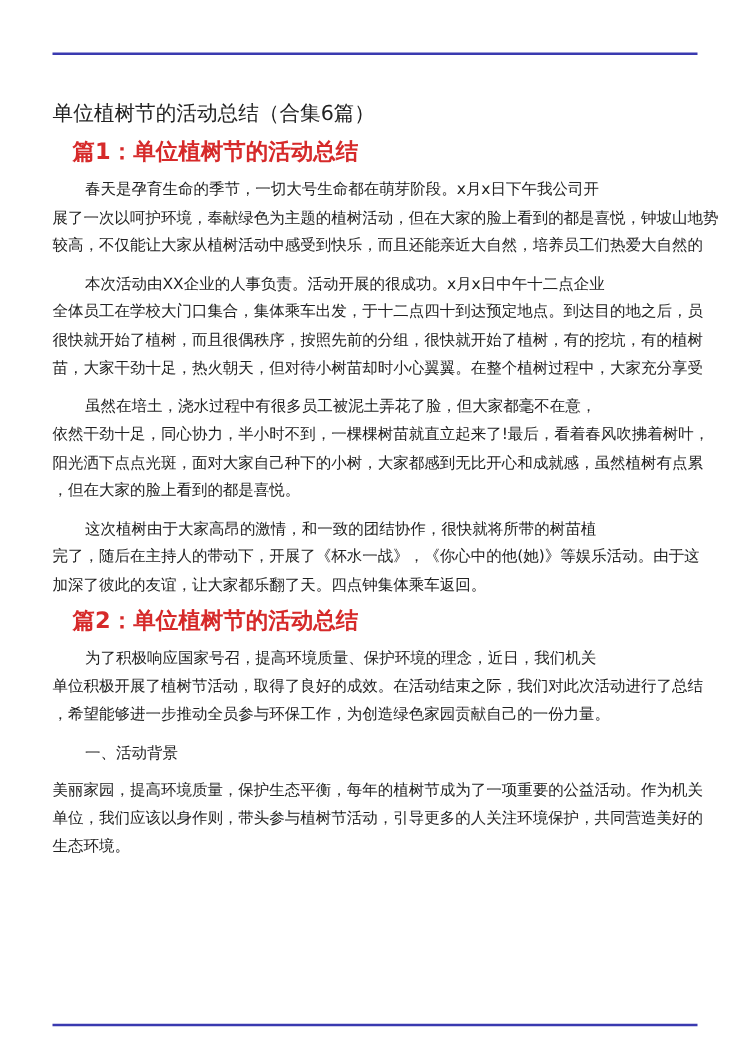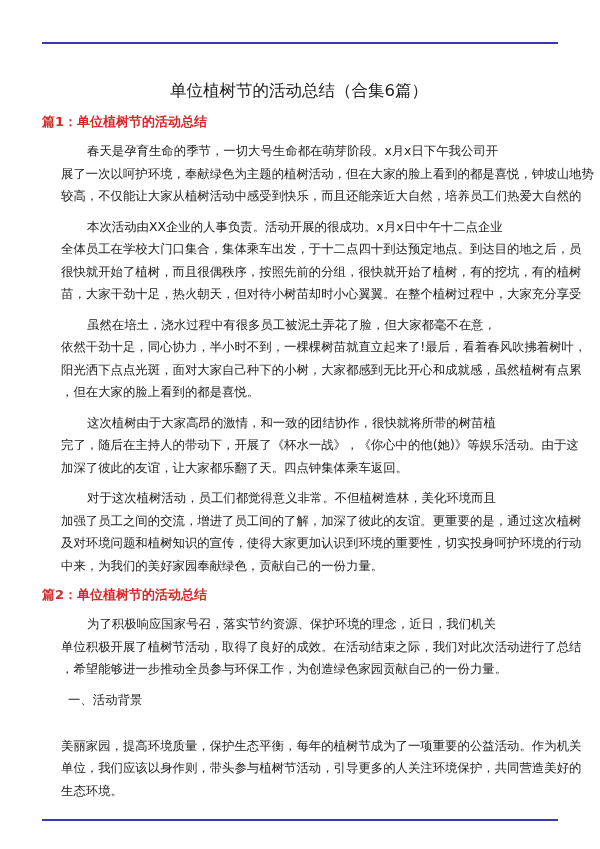--- a/index.html
+++ b/index.html
@@ -2,28 +2,28 @@
 <html><head>
 <meta charset="utf-8">
 <style>
   html, body { margin: 0; padding: 0; background: #ffffff; }
   body { width: 600px; height: 849px; position: relative; overflow: hidden;
          font-family: "DejaVu Sans", "Liberation Sans", sans-serif; color: #222; }
   .rule { position: absolute; left: 42px; width: 444px; height: 2px; background: #3a3ab0; }
   .rule.top { top: 42px; width: 444px; }
   .rule.bottom { top: 819px; }
   .page { position: absolute; left: 42px; top: 70px; width: 514px; }
-  .doc-title { text-align: center; font-size: 16.5px; font-weight: normal; color: #222;
+  .doc-title { text-align: left; font-size: 16.5px; font-weight: normal; color: #222;
                margin: 8px 0 0 0; height: 26px; line-height: 26px; }
-  .sec-heading { color: #d62a2a; font-size: 13px; font-weight: bold; margin: 8px 0 8px 0;
+  .sec-heading { color: #d62a2a; font-size: 18px; font-weight: bold; margin: 8px 0 8px 16px;
                  line-height: 20px; }
   .para { font-size: 12.4px; line-height: 22.5px; margin: 0 0 8px 0; text-align: left; }
-  .para .line { display: block; white-space: nowrap; margin-left: 19px; }
+  .para .line { display: block; white-space: nowrap; }
   .para .line.first { padding-left: 26px; }
-  .sub { font-size: 12.4px; line-height: 22px; padding-left: 26px; margin: 0 0 24px 0; }
+  .sub { font-size: 12.4px; line-height: 22px; padding-left: 26px; margin: 0 0 8px 0; }
 </style>
 </head>
 <body>
 
 <div class="rule top" style="width: 516px;"></div>
 
 <div class="page">
   <h1 class="doc-title">单位植树节的活动总结（合集6篇）</h1>
 
   <div>
@@ -48,33 +48,27 @@
       <span class="line">阳光洒下点点光斑，面对大家自己种下的小树，大家都感到无比开心和成就感，虽然植树有点累</span>
       <span class="line">，但在大家的脸上看到的都是喜悦。</span>
     </p>
 
     <p class="para">
       <span class="line first">这次植树由于大家高昂的激情，和一致的团结协作，很快就将所带的树苗植</span>
       <span class="line">完了，随后在主持人的带动下，开展了《杯水一战》，《你心中的他(她)》等娱乐活动。由于这</span>
       <span class="line">加深了彼此的友谊，让大家都乐翻了天。四点钟集体乘车返回。</span>
     </p>
 
-    <p class="para">
-      <span class="line first">对于这次植树活动，员工们都觉得意义非常。不但植树造林，美化环境而且</span>
-      <span class="line">加强了员工之间的交流，增进了员工间的了解，加深了彼此的友谊。更重要的是，通过这次植树</span>
-      <span class="line">及对环境问题和植树知识的宣传，使得大家更加认识到环境的重要性，切实投身呵护环境的行动</span>
-      <span class="line">中来，为我们的美好家园奉献绿色，贡献自己的一份力量。</span>
-    </p>
   </div>
 
   <div>
     <div class="sec-heading">篇2：单位植树节的活动总结</div>
 
     <p class="para">
-      <span class="line first">为了积极响应国家号召，落实节约资源、保护环境的理念，近日，我们机关</span>
+      <span class="line first">为了积极响应国家号召，提高环境质量、保护环境的理念，近日，我们机关</span>
       <span class="line">单位积极开展了植树节活动，取得了良好的成效。在活动结束之际，我们对此次活动进行了总结</span>
       <span class="line">，希望能够进一步推动全员参与环保工作，为创造绿色家园贡献自己的一份力量。</span>
     </p>
 
     <div class="sub">一、活动背景</div>
 
     <p class="para">
       <span class="line">美丽家园，提高环境质量，保护生态平衡，每年的植树节成为了一项重要的公益活动。作为机关</span>
       <span class="line">单位，我们应该以身作则，带头参与植树节活动，引导更多的人关注环境保护，共同营造美好的</span>
       <span class="line">生态环境。</span>

